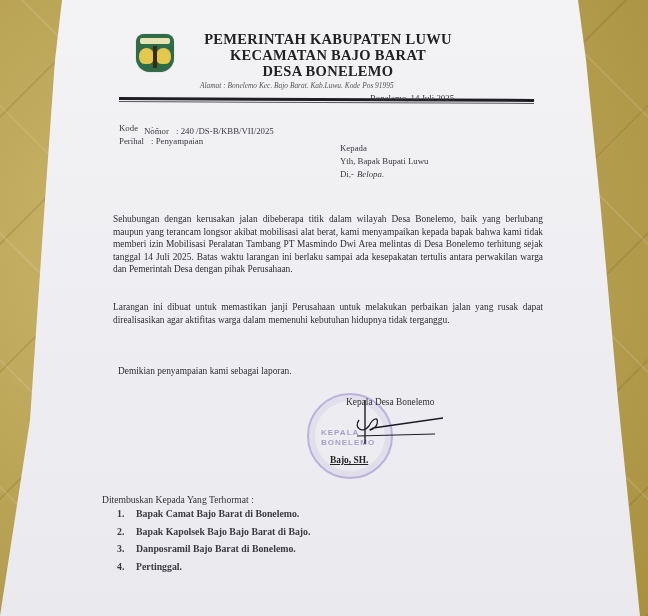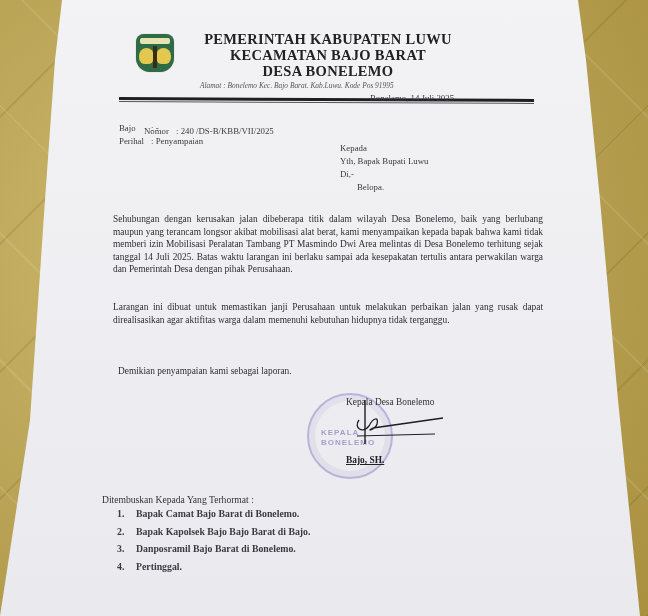--- a/index.html
+++ b/index.html
@@ -45,21 +45,21 @@
 
   .stamp {
     position: absolute; left: 307px; top: 393px; width: 82px; height: 82px;
     border-radius: 50%; border: 2px solid rgba(150,130,200,0.55);
     box-shadow: inset 0 0 0 6px rgba(150,130,200,0.12);
   }
   .stamp .s1, .stamp .s2 { position: absolute; left: 12px; font-size: 8px; font-weight: bold; color: rgba(130,115,185,0.65); letter-spacing: 1px; font-family: "Liberation Sans", sans-serif; }
   .stamp .s1 { top: 33px; } .stamp .s2 { top: 43px; }
   .sig { position: absolute; left: 335px; top: 398px; width: 110px; height: 50px; }
   .kades { position: absolute; left: 346px; top: 397px; font-size: 9.4px; color: #333; }
-  .nama { position: absolute; left: 346px; top: 455px; font-size: 9.4px; font-weight: bold; text-decoration: underline; color: #222; }
+  .nama { position: absolute; left: 330px; top: 455px; font-size: 9.4px; font-weight: bold; text-decoration: underline; color: #222; }
 
   .tembusan-title { position: absolute; left: 102px; top: 494px; font-size: 9.6px; color: #333; }
   .tembusan-list { position: absolute; left: 117px; top: 508px; margin: 0; padding: 0; list-style: none; font-size: 9.8px; color: #3a3a40; }
   .tembusan-list li { height: 17.5px; font-weight: bold; }
   .tembusan-list .num { display: inline-block; width: 19px; }
 </style>
 </head>
 <body>
 
 <div class="paper"></div>
@@ -76,31 +76,31 @@
   <div class="kop kop1">PEMERINTAH KABUPATEN LUWU</div>
   <div class="kop kop3">DESA BONELEMO</div>
   <div class="alamat">Alamat : Bonelemo Kec. Bajo Barat. Kab.Luwu. Kode Pos 91995</div>
   <div class="rule1"></div>
   <div class="rule2"></div>
 
   <div class="t" style="left:119px; top:126px;margin-left:25px;">
     <span class="meta-label">Nomor</span><span>: 240 /DS-B/KBB/VII/2025</span>
   </div>
   <div class="t" style="left:119px; top:123px;">
-    <span class="meta-label">Bajo</span><span>: -</span>
+    <span class="meta-label">Kode</span><span>: -</span>
   </div>
   <div class="t" style="left:119px; top:136px;">
     <span class="meta-label">Perihal</span><span>: Penyampaian</span>
   </div>
   <div class="t" style="left:370px; top:93px;">Bonelemo, 14 Juli 2025</div>
 
   <div class="t" style="left:340px; top:143px;">Kepada</div>
   <div class="t" style="left:340px; top:156px;">Yth, Bapak Bupati Luwu</div>
   <div class="t" style="left:340px; top:169px;">Di,-</div>
-  <div class="t" style="left:357px; top:182px;">Belopa.</div>
+  <div class="t" style="left:357px; top:169px;font-style:italic;">Belopa.</div>
 
   <p class="para" style="top:213px; margin:0;">Sehubungan dengan kerusakan jalan dibeberapa titik dalam wilayah Desa Bonelemo, baik yang berlubang maupun yang terancam longsor akibat mobilisasi alat berat, kami menyampaikan kepada bapak bahwa kami tidak memberi izin Mobilisasi Peralatan Tambang PT Masmindo Dwi Area melintas di Desa Bonelemo terhitung sejak tanggal 14 Juli 2025. Batas waktu larangan ini berlaku sampai ada kesepakatan tertulis antara perwakilan warga dan Pemerintah Desa dengan pihak Perusahaan.</p>
   <p class="para" style="top:301px; margin:0;">Larangan ini dibuat untuk memastikan janji Perusahaan untuk melakukan perbaikan jalan yang rusak dapat direalisasikan agar aktifitas warga dalam memenuhi kebutuhan hidupnya tidak terganggu.</p>
   <p class="para" style="top:357px; margin:8px; left:110px;">Demikian penyampaian kami sebagai laporan.</p>
 
   <div class="stamp">
     <span class="s1">KEPALA</span>
     <span class="s2">BONELEMO</span>
   </div>
   <div class="kades">Kepala Desa Bonelemo</div>

